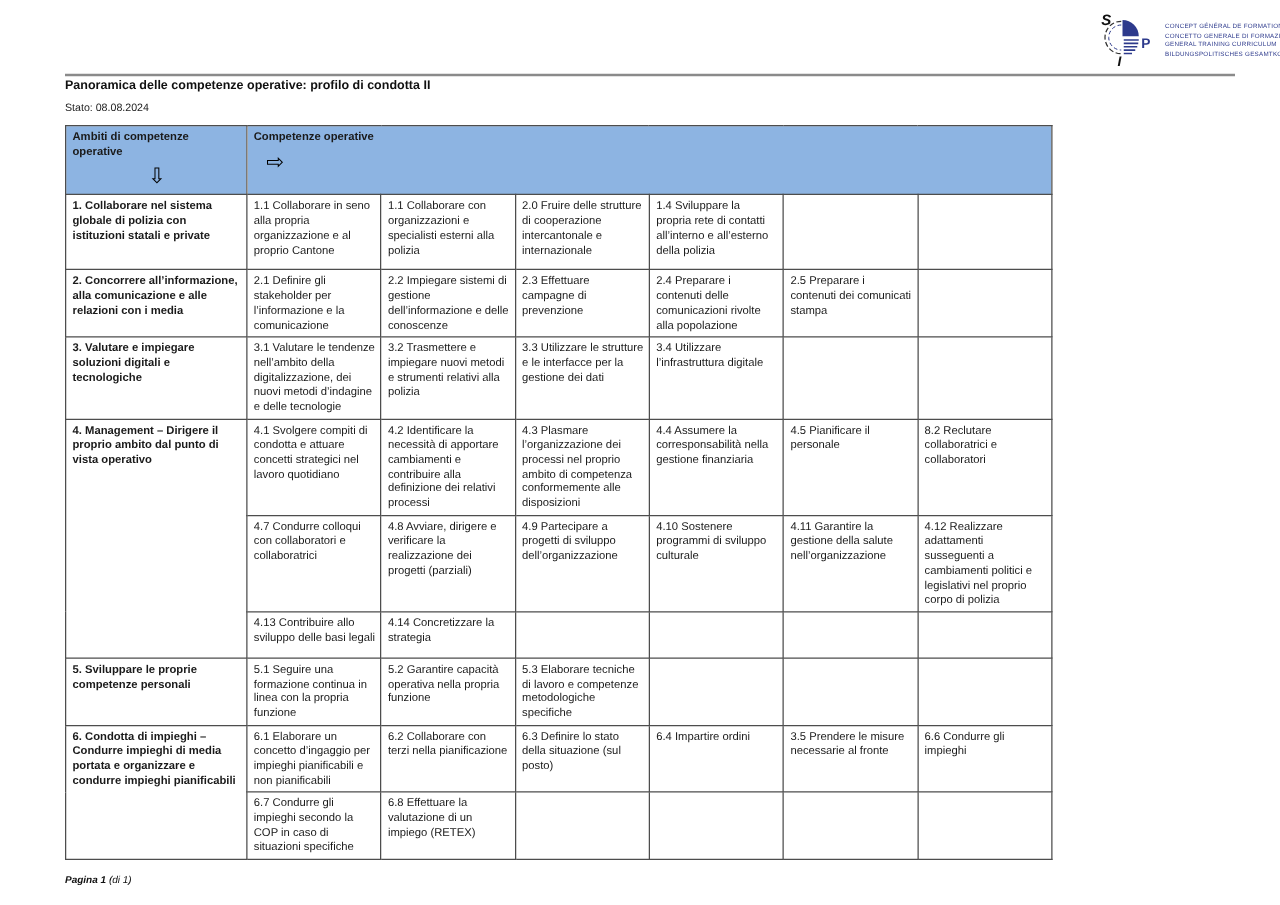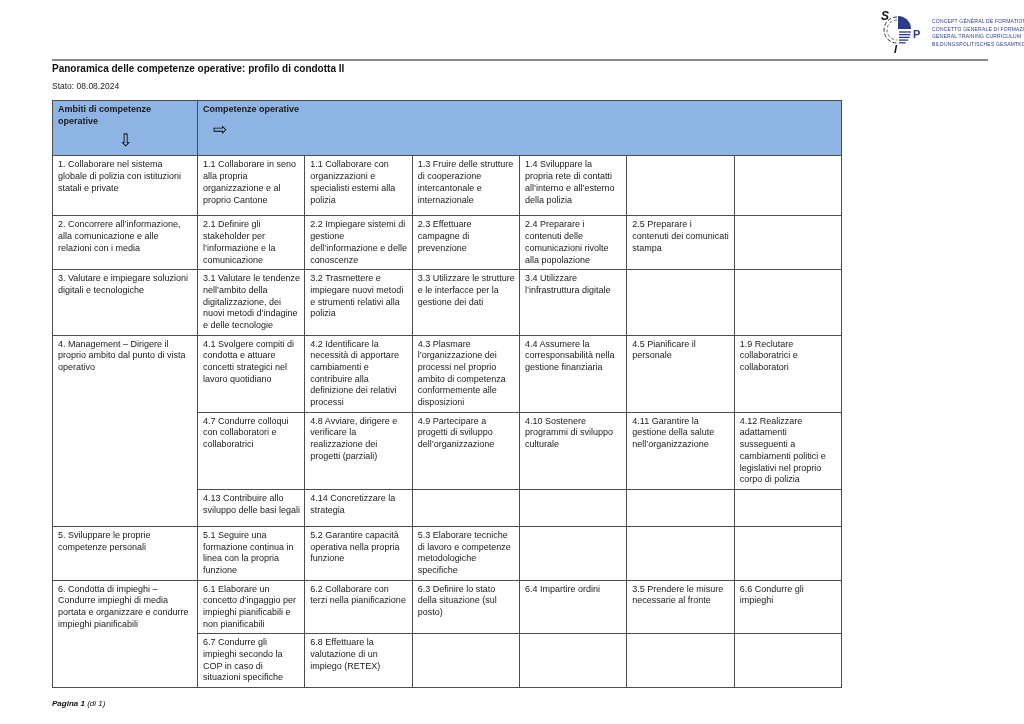--- a/index.html
+++ b/index.html
@@ -13,21 +13,21 @@
 
   .rule{position:absolute;left:52px;top:59px;width:936px;border-top:2px solid #8a8a8a;}
   .doc-title{position:absolute;left:52px;top:63px;font-size:10px;font-weight:bold;color:#111;}
   .doc-status{position:absolute;left:52px;top:81px;font-size:8.5px;color:#222;}
 
   
   table.comp{position:absolute;left:52px;top:100px;width:790px;border-collapse:collapse;table-layout:fixed;}
   table.comp td{border:1px solid #4d4d4d;vertical-align:top;padding:3px 4px 3px 5px;
       font-size:9px;line-height:1.3;color:#1a1a1a;overflow:hidden;}
   td.hdr{background:#8db4e2;font-weight:bold;font-size:9.8px;padding-top:6px;}
-  td.cat{font-weight:normal;font-size:9.3px;margin-top:12px;}
+  td.cat{font-weight:bold;font-size:9.3px;margin-top:12px;}
   .arrow{display:block;font-size:17px;font-weight:normal;margin-top:3px;color:#000;}
   .arrow.centered{text-align:center;}
   .arrow.left{margin-left:10px;text-align:left;}
 
   .footer{position:absolute;left:52px;top:699px;font-size:8px;color:#111;font-style:italic;}
   .footer b{font-weight:bold;}
 </style>
 </head>
 <body>
 
@@ -84,21 +84,21 @@
         <td class="hdr" colspan="6">
           <span>Competenze operative</span>
           <span class="arrow left">⇨</span>
         </td>
       </tr>
 
       <tr style="height:60px">
         <td class="cat">1. Collaborare nel sistema globale di polizia con istituzioni statali e private</td>
         <td>1.1 Collaborare in seno alla propria organizzazione e al proprio Cantone</td>
         <td>1.1 Collaborare con organizzazioni e specialisti esterni alla polizia</td>
-        <td>1.3 Fruire delle strutture di cooperazione intercantonale e internazionale</td>
+        <td>2.0 Fruire delle strutture di cooperazione intercantonale e internazionale</td>
         <td>1.4 Sviluppare la propria rete di contatti all’interno e all’esterno della polizia</td>
         <td></td>
         <td></td>
       </tr>
 
       <tr style="height:42px">
         <td class="cat">2. Concorrere all’informazione, alla comunicazione e alle relazioni con i media</td>
         <td>2.1 Definire gli stakeholder per l’informazione e la comunicazione</td>
         <td>2.2 Impiegare sistemi di gestione dell’informazione e delle conoscenze</td>
         <td>2.3 Effettuare campagne di prevenzione</td>
@@ -117,21 +117,21 @@
         <td></td>
       </tr>
 
       <tr style="height:58px">
         <td class="cat" rowspan="3">4. Management – Dirigere il proprio ambito dal punto di vista operativo</td>
         <td>4.1 Svolgere compiti di condotta e attuare concetti strategici nel lavoro quotidiano</td>
         <td>4.2 Identificare la necessità di apportare cambiamenti e contribuire alla definizione dei relativi processi</td>
         <td>4.3 Plasmare l’organizzazione dei processi nel proprio ambito di competenza conformemente alle disposizioni</td>
         <td>4.4 Assumere la corresponsabilità nella gestione finanziaria</td>
         <td>4.5 Pianificare il personale</td>
-        <td>1.9 Reclutare collaboratrici e collaboratori</td>
+        <td>8.2 Reclutare collaboratrici e collaboratori</td>
       </tr>
       <tr style="height:45px">
         <td>4.7 Condurre colloqui con collaboratori e collaboratrici</td>
         <td>4.8 Avviare, dirigere e verificare la realizzazione dei progetti (parziali)</td>
         <td>4.9 Partecipare a progetti di sviluppo dell’organizzazione</td>
         <td>4.10 Sostenere programmi di sviluppo culturale</td>
         <td>4.11 Garantire la gestione della salute nell’organizzazione</td>
         <td>4.12 Realizzare adattamenti susseguenti a cambiamenti politici e legislativi nel proprio corpo di polizia</td>
       </tr>
       <tr style="height:37px">

